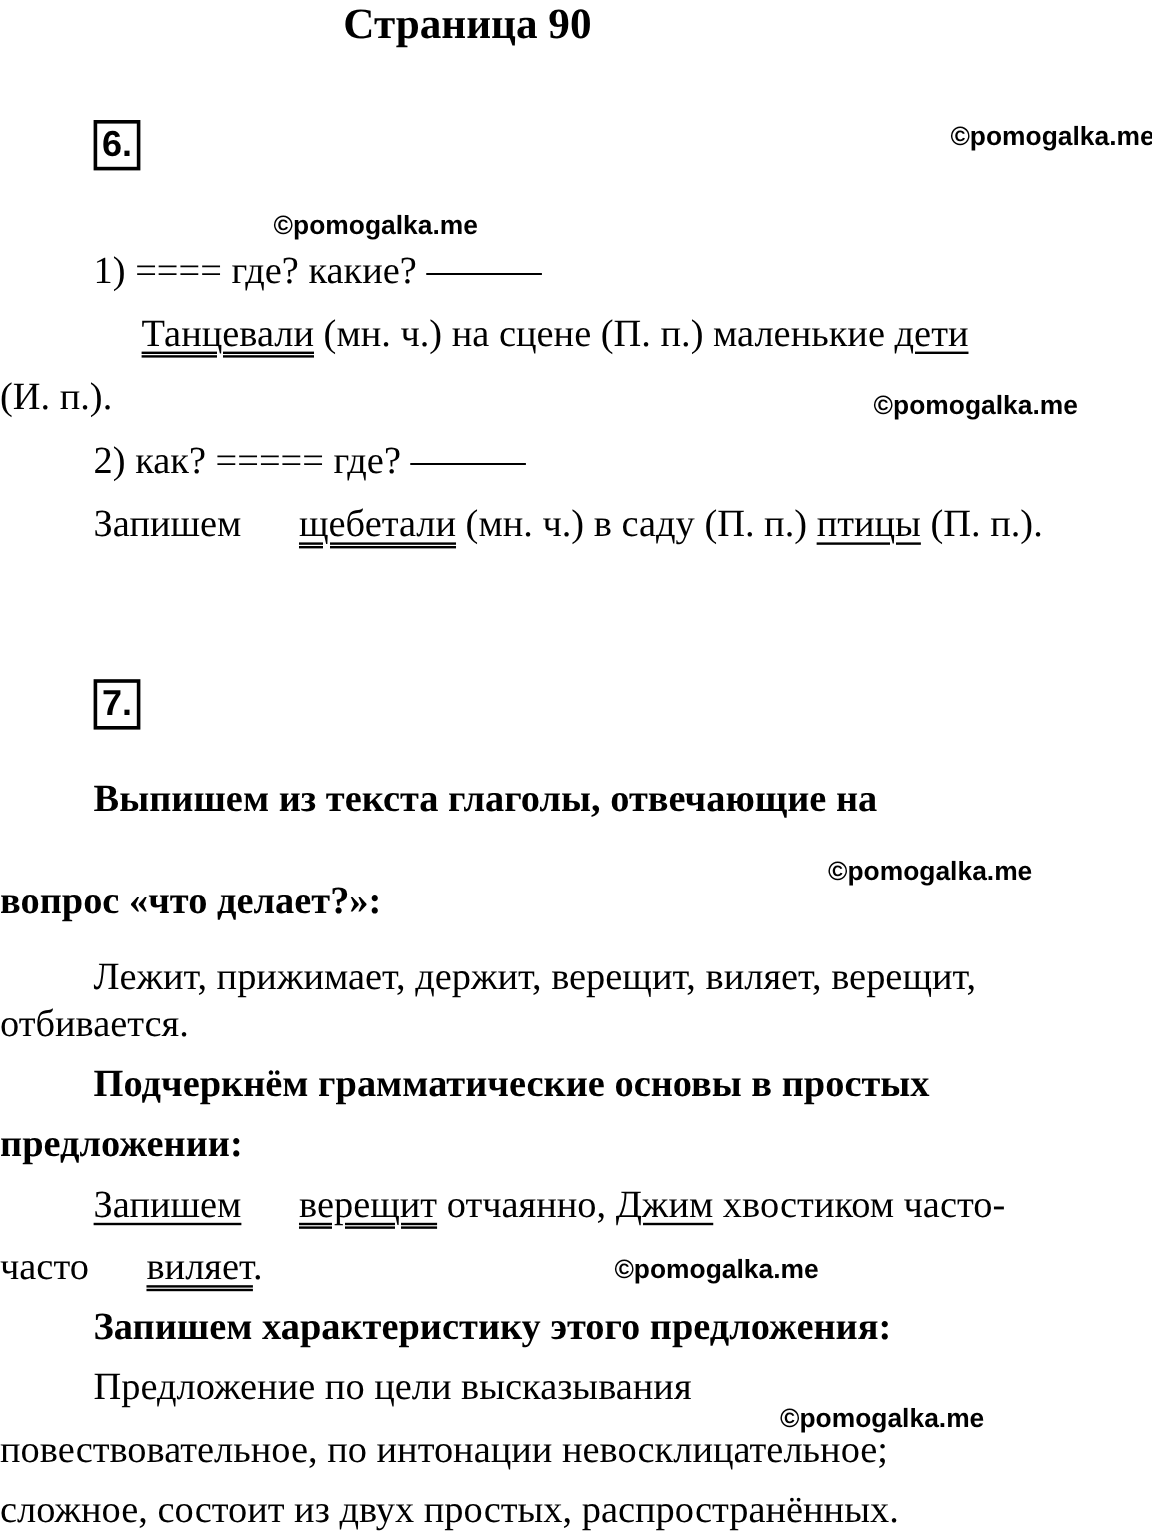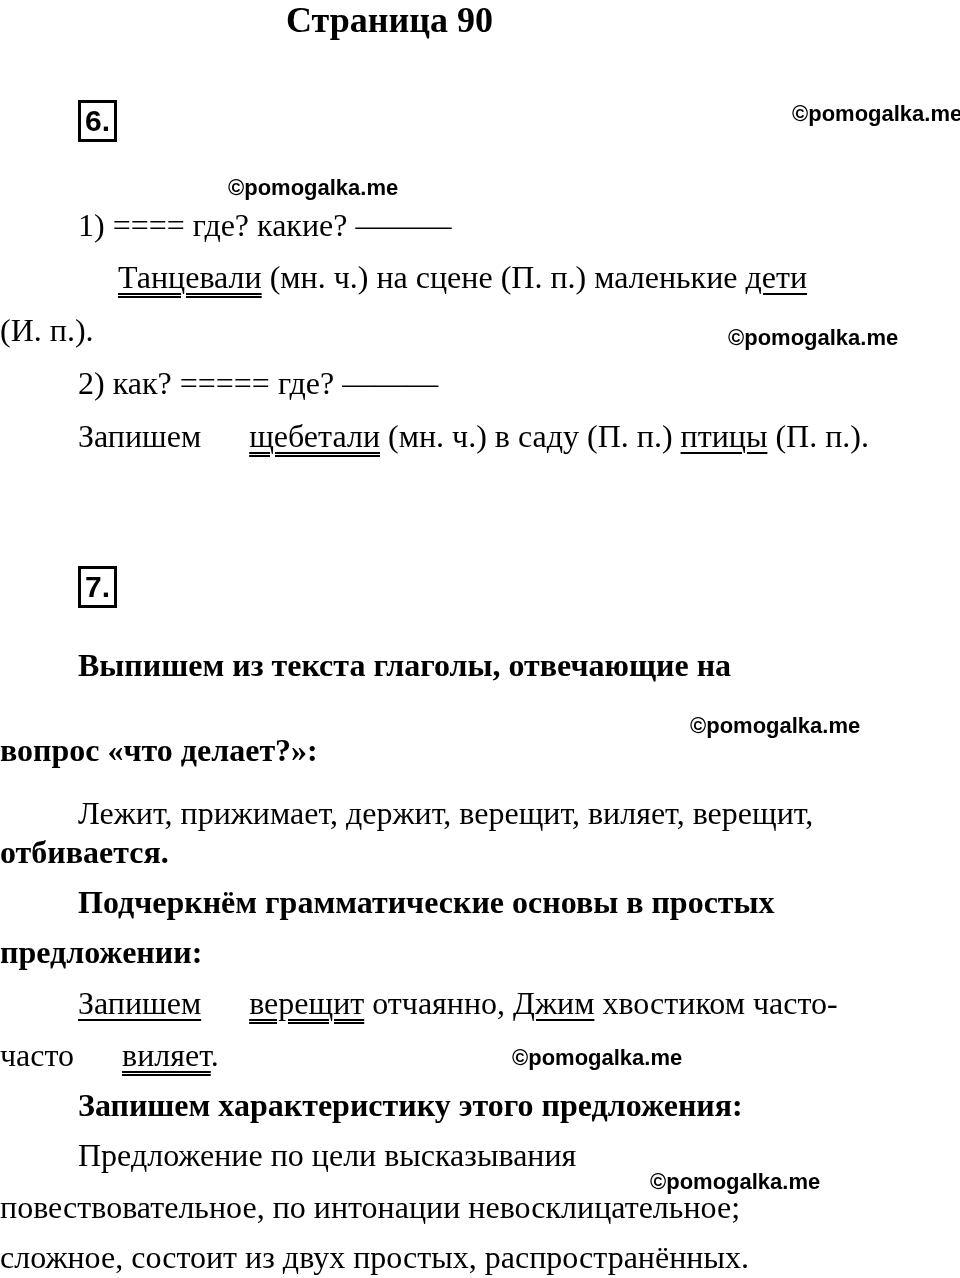--- a/index.html
+++ b/index.html
@@ -77,21 +77,21 @@
 
 <div class="abs line" style="left:78px; top:416px;"><span>Запишем </span><span class="u2">щебетали</span><span> (мн. ч.) в саду (П. п.) </span><span class="u1">птицы</span><span> (П. п.).</span></div>
 
 <div class="abs numbox" style="left:78px; top:566px;">7.</div>
 
 <div class="abs line bold" style="left:78px; top:645px;text-align:center;">Выпишем из текста глаголы, отвечающие на</div>
 <div class="abs wm" style="left:690px; top:716px;">©pomogalka.me</div>
 <div class="abs line bold" style="left:0px; top:730px;">вопрос «что делает?»:</div>
 
 <div class="abs line" style="left:78px; top:782px;margin-top:11px;">Лежит, прижимает, держит, верещит, виляет, верещит,</div>
-<div class="abs line" style="left:0px; top:832px;font-weight:bold;">отбивается.</div>
+<div class="abs line" style="left:0px; top:832px;">отбивается.</div>
 
 <div class="abs line bold" style="left:78px; top:882px;">Подчеркнём грамматические основы в простых</div>
 <div class="abs line bold" style="left:0px; top:932px;">предложении:</div>
 
 <div class="abs line" style="left:78px; top:983px;"><span class="u1">Запишем</span><span> </span><span class="u2">верещит</span><span> отчаянно, </span><span class="u1">Джим</span><span> хвостиком часто-</span></div>
 <div class="abs line" style="left:0px; top:1035px;"><span>часто </span><span class="u2">виляет</span><span>.</span></div>
 <div class="abs wm" style="left:512px; top:1048px;">©pomogalka.me</div>
 
 <div class="abs line bold" style="left:78px; top:1085px;">Запишем характеристику этого предложения:</div>
 

